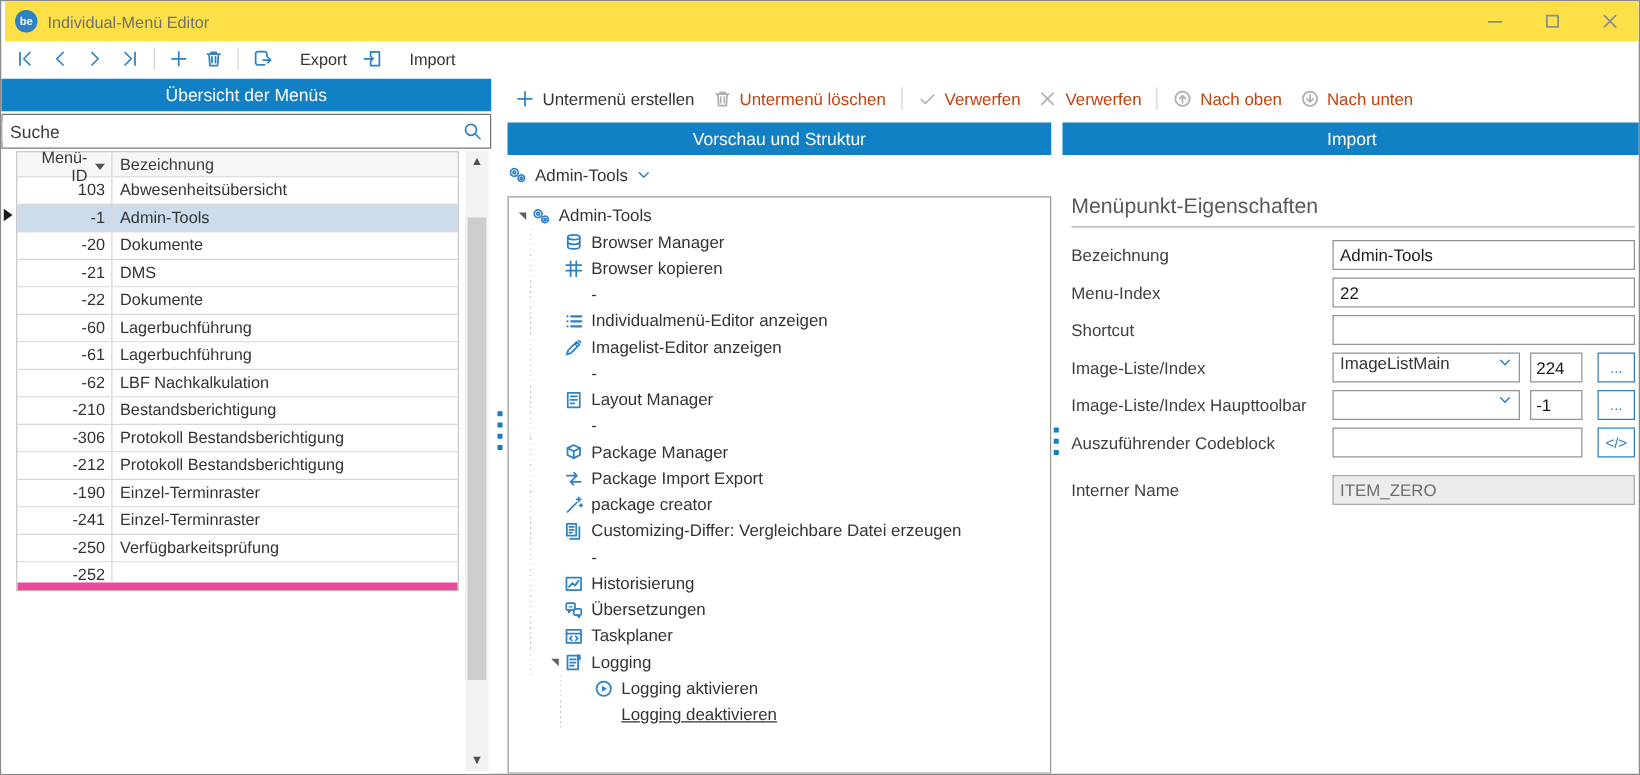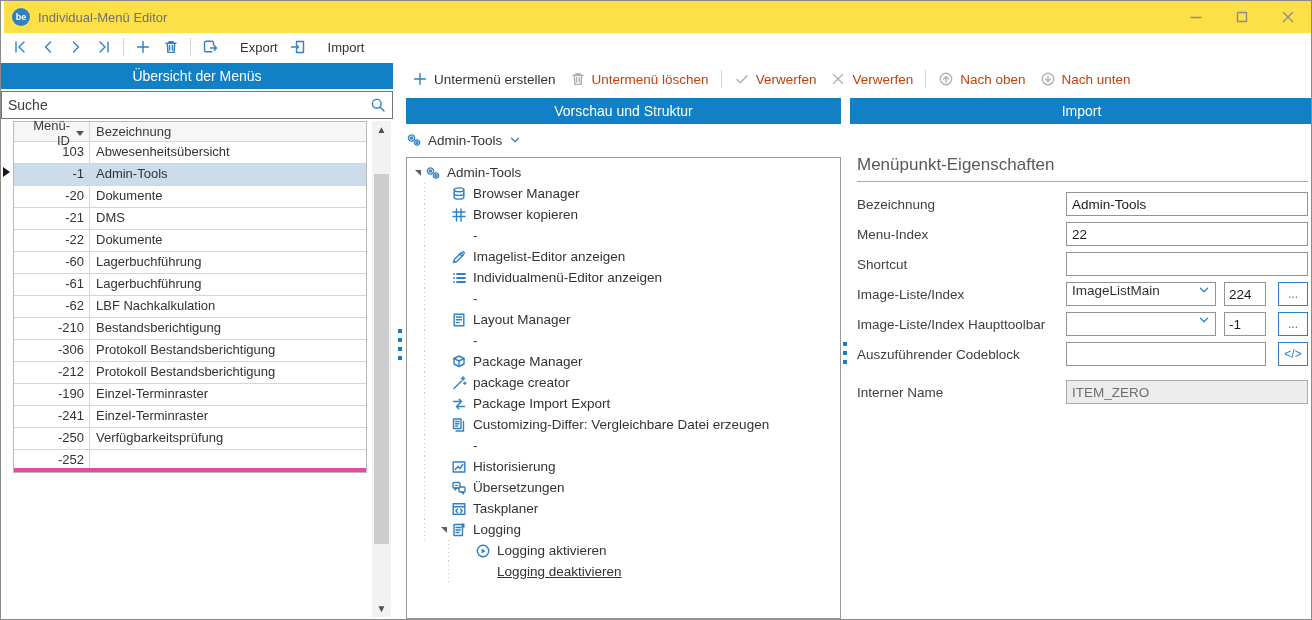--- a/index.html
+++ b/index.html
@@ -34,21 +34,21 @@
   .search-box { position:absolute; left:0; top:28px; width:392px; height:28px; border:1px solid #767676;
                 display:flex; align-items:center; background:#fff; }
   .search-box input { flex:1; border:none; outline:none; font-size:14px; padding:0 6px;
                       font-family:"Liberation Sans", sans-serif; color:#333; }
   .search-box input::placeholder { color:#3c3c3c; opacity:1; }
   .search-icon { margin-right:6px; }
   .search-icon svg { stroke:#2e81c4; }
 
   .grid { position:absolute; left:12px; top:58px; width:354px; border:1px solid #b9b9b9; font-size:13px; }
   .grid-row { display:flex; height:22px; border-bottom:1px solid #d6d6d6; background:#fff; }
-  .grid-row:last-child { border-bottom:4px solid #ec4899; }
+  .grid-row:last-child { border-bottom:6px solid #ec4899; }
   .grid-row.header { background:#f6f6f6; height:20px; color:#3a3a3a; }
   .grid-row.selected { background:#ccdcea; }
   .cell-id { width:76px; text-align:right; padding:2px 5px 0 0; border-right:1px solid #d6d6d6; }
   .grid-row.header .cell-id { display:flex; align-items:center; justify-content:flex-start; padding-left:18px; }
   .cell-name { flex:1; padding:2px 0 0 6px; white-space:nowrap; overflow:hidden; }
   .sort-arrow { width:0; height:0; border-left:4px solid transparent; border-right:4px solid transparent;
                 border-top:5px solid #555; margin-left:6px; margin-top:1px; }
   .row-marker { position:absolute; left:2px; top:104px; width:0; height:0;
                 border-top:5px solid transparent; border-bottom:5px solid transparent; border-left:7px solid #1a1a1a; }
 
@@ -519,34 +519,34 @@
       <span>Browser kopieren</span>
     </div>
     <div class="tree-row lvl1 sep">
         <span class="guide"></span>
       <span>-</span>
     </div>
     <div class="tree-row lvl1">
         <span class="guide"></span>
       <span class="t-icon">
           <svg class="ic">
+            <use href="#i-list"></use>
+          </svg>
+        </span>
+      <span>Individualmenü-Editor anzeigen</span>
+    </div>
+    <div class="tree-row lvl1">
+        <span class="guide"></span>
+      <span class="t-icon">
+          <svg class="ic">
             <use href="#i-image-edit"></use>
           </svg>
         </span>
       <span>Imagelist-Editor anzeigen</span>
     </div>
-    <div class="tree-row lvl1">
-        <span class="guide"></span>
-      <span class="t-icon">
-          <svg class="ic">
-            <use href="#i-list"></use>
-          </svg>
-        </span>
-      <span>Individualmenü-Editor anzeigen</span>
-    </div>
     <div class="tree-row lvl1 sep">
         <span class="guide"></span>
       <span>-</span>
     </div>
     <div class="tree-row lvl1">
         <span class="guide"></span>
       <span class="t-icon">
           <svg class="ic">
             <use href="#i-layout"></use>
           </svg>
@@ -563,33 +563,33 @@
           <svg class="ic">
             <use href="#i-package"></use>
           </svg>
         </span>
       <span>Package Manager</span>
     </div>
     <div class="tree-row lvl1">
         <span class="guide"></span>
       <span class="t-icon">
           <svg class="ic">
+            <use href="#i-impexp"></use>
+          </svg>
+        </span>
+      <span>Package Import Export</span>
+    </div>
+    <div class="tree-row lvl1">
+        <span class="guide"></span>
+      <span class="t-icon">
+          <svg class="ic">
             <use href="#i-wand"></use>
           </svg>
         </span>
       <span>package creator</span>
-    </div>
-    <div class="tree-row lvl1">
-        <span class="guide"></span>
-      <span class="t-icon">
-          <svg class="ic">
-            <use href="#i-impexp"></use>
-          </svg>
-        </span>
-      <span>Package Import Export</span>
     </div>
     <div class="tree-row lvl1">
         <span class="guide"></span>
       <span class="t-icon">
           <svg class="ic">
             <use href="#i-documents"></use>
           </svg>
         </span>
       <span>Customizing-Differ: Vergleichbare Datei erzeugen</span>
     </div>

